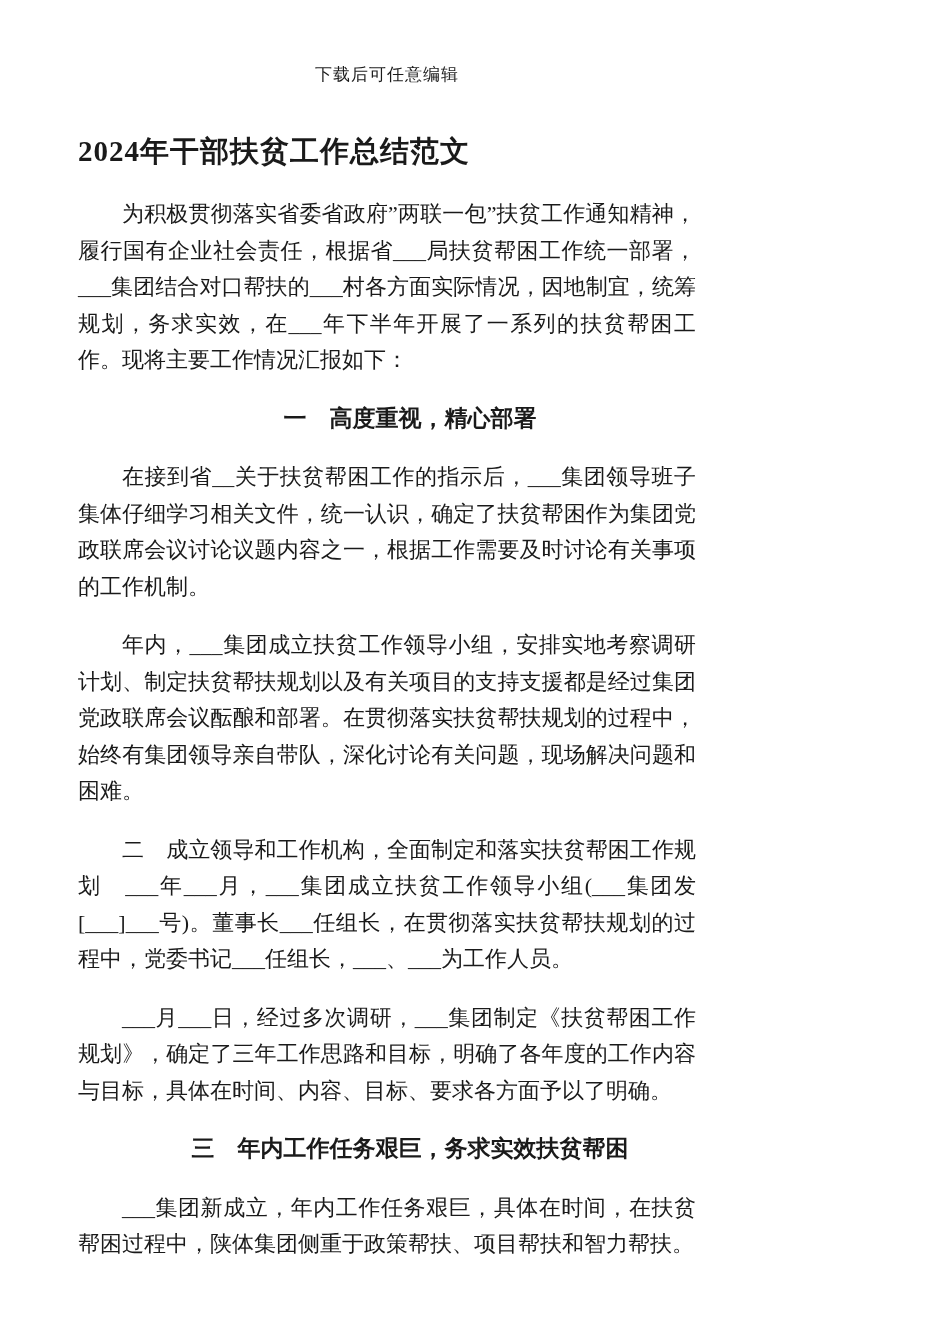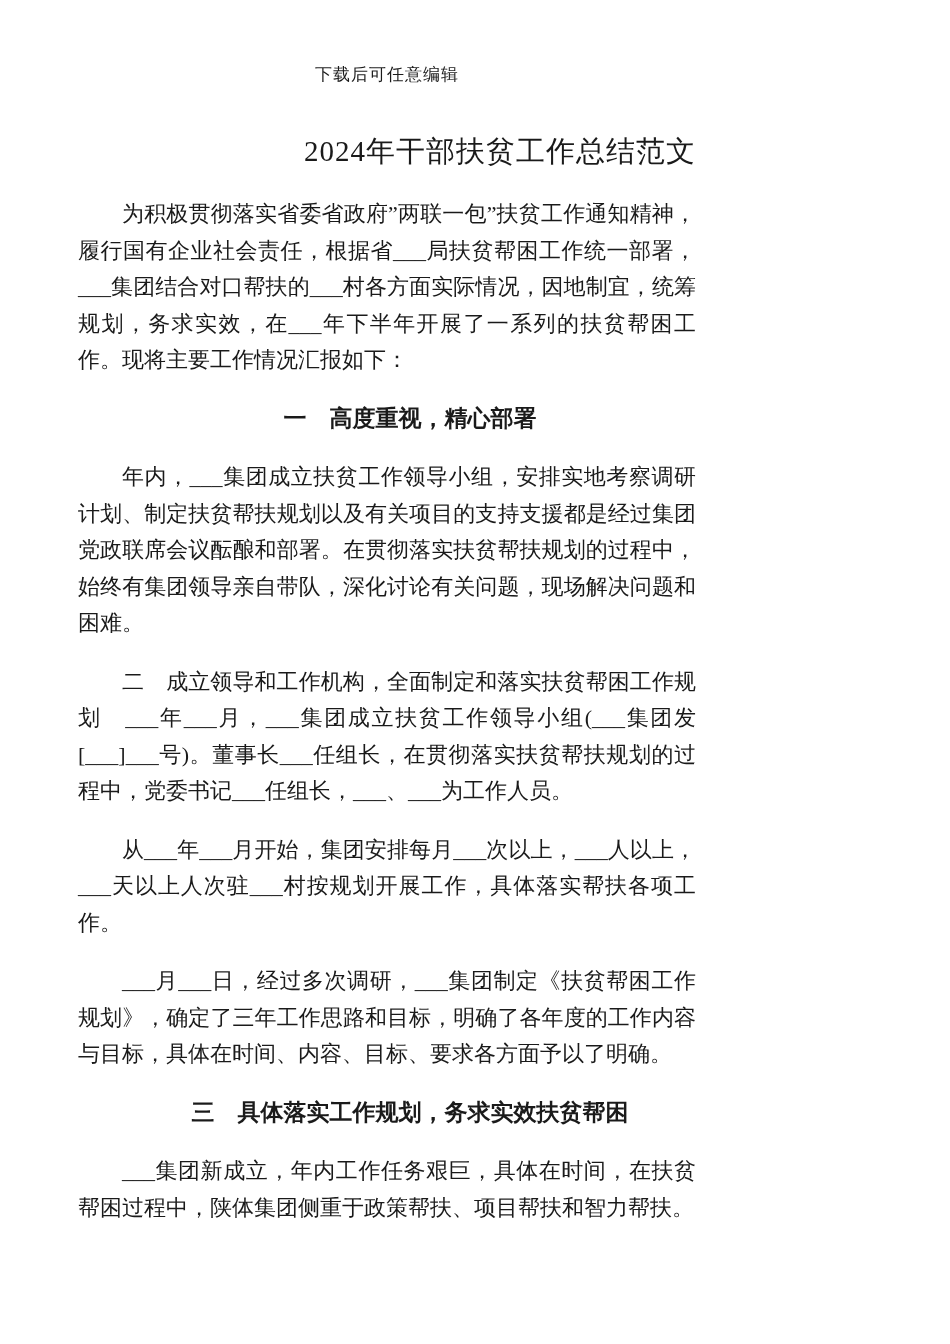--- a/index.html
+++ b/index.html
@@ -21,23 +21,23 @@
     padding: 64px 88px 0 78px;
   }
   .header-note {
     text-align: center;
     font-size: 17px;
     line-height: 22px;
     letter-spacing: 1px;
   }
   .doc-title {
     margin: 46px 0 0 0;
-    text-align: right;
+    text-align: left;
     font-size: 29px;
-    font-weight: normal;
+    font-weight: bold;
     line-height: 38px;
     letter-spacing: 1px;
   }
   .doc-content {
     margin-top: 26px;
     font-size: 22px;
   }
   .doc-content p,
   .doc-content h2 {
     margin: 8px 0 22px 0;
@@ -59,28 +59,28 @@
   <div class="header-note">下载后可任意编辑</div>
 
   <h1 class="doc-title">2024年干部扶贫工作总结范文</h1>
 
   <div class="doc-content">
 
     <p>为积极贯彻落实省委省政府”两联一包”扶贫工作通知精神，履行国有企业社会责任，根据省___局扶贫帮困工作统一部署，___集团结合对口帮扶的___村各方面实际情况，因地制宜，统筹规划，务求实效，在___年下半年开展了一系列的扶贫帮困工作。现将主要工作情况汇报如下：</p>
 
     <h2>一　高度重视，精心部署</h2>
 
+    <p>在接到省__关于扶贫帮困工作的指示后，___集团领导班子集体仔细学习相关文件，统一认识，确定了扶贫帮困作为集团党政联席会议讨论议题内容之一，根据工作需要及时讨论有关事项的工作机制。</p>
 
     <p>年内，___集团成立扶贫工作领导小组，安排实地考察调研计划、制定扶贫帮扶规划以及有关项目的支持支援都是经过集团党政联席会议酝酿和部署。在贯彻落实扶贫帮扶规划的过程中，始终有集团领导亲自带队，深化讨论有关问题，现场解决问题和困难。</p>
 
     <p>二　成立领导和工作机构，全面制定和落实扶贫帮困工作规划　___年___月，___集团成立扶贫工作领导小组(___集团发[___]___号)。董事长___任组长，在贯彻落实扶贫帮扶规划的过程中，党委书记___任组长，___、___为工作人员。</p>
 
-    <p>从___年___月开始，集团安排每月___次以上，___人以上，___天以上人次驻___村按规划开展工作，具体落实帮扶各项工作。</p>
 
     <p>___月___日，经过多次调研，___集团制定《扶贫帮困工作规划》，确定了三年工作思路和目标，明确了各年度的工作内容与目标，具体在时间、内容、目标、要求各方面予以了明确。</p>
 
-    <h2>三　具体落实工作规划，务求实效扶贫帮困</h2>
+    <h2>三　年内工作任务艰巨，务求实效扶贫帮困</h2>
 
     <p>___集团新成立，年内工作任务艰巨，具体在时间，在扶贫帮困过程中，陕体集团侧重于政策帮扶、项目帮扶和智力帮扶。</p>
 
   </div>
 
 </div>
 
 </body></html>

